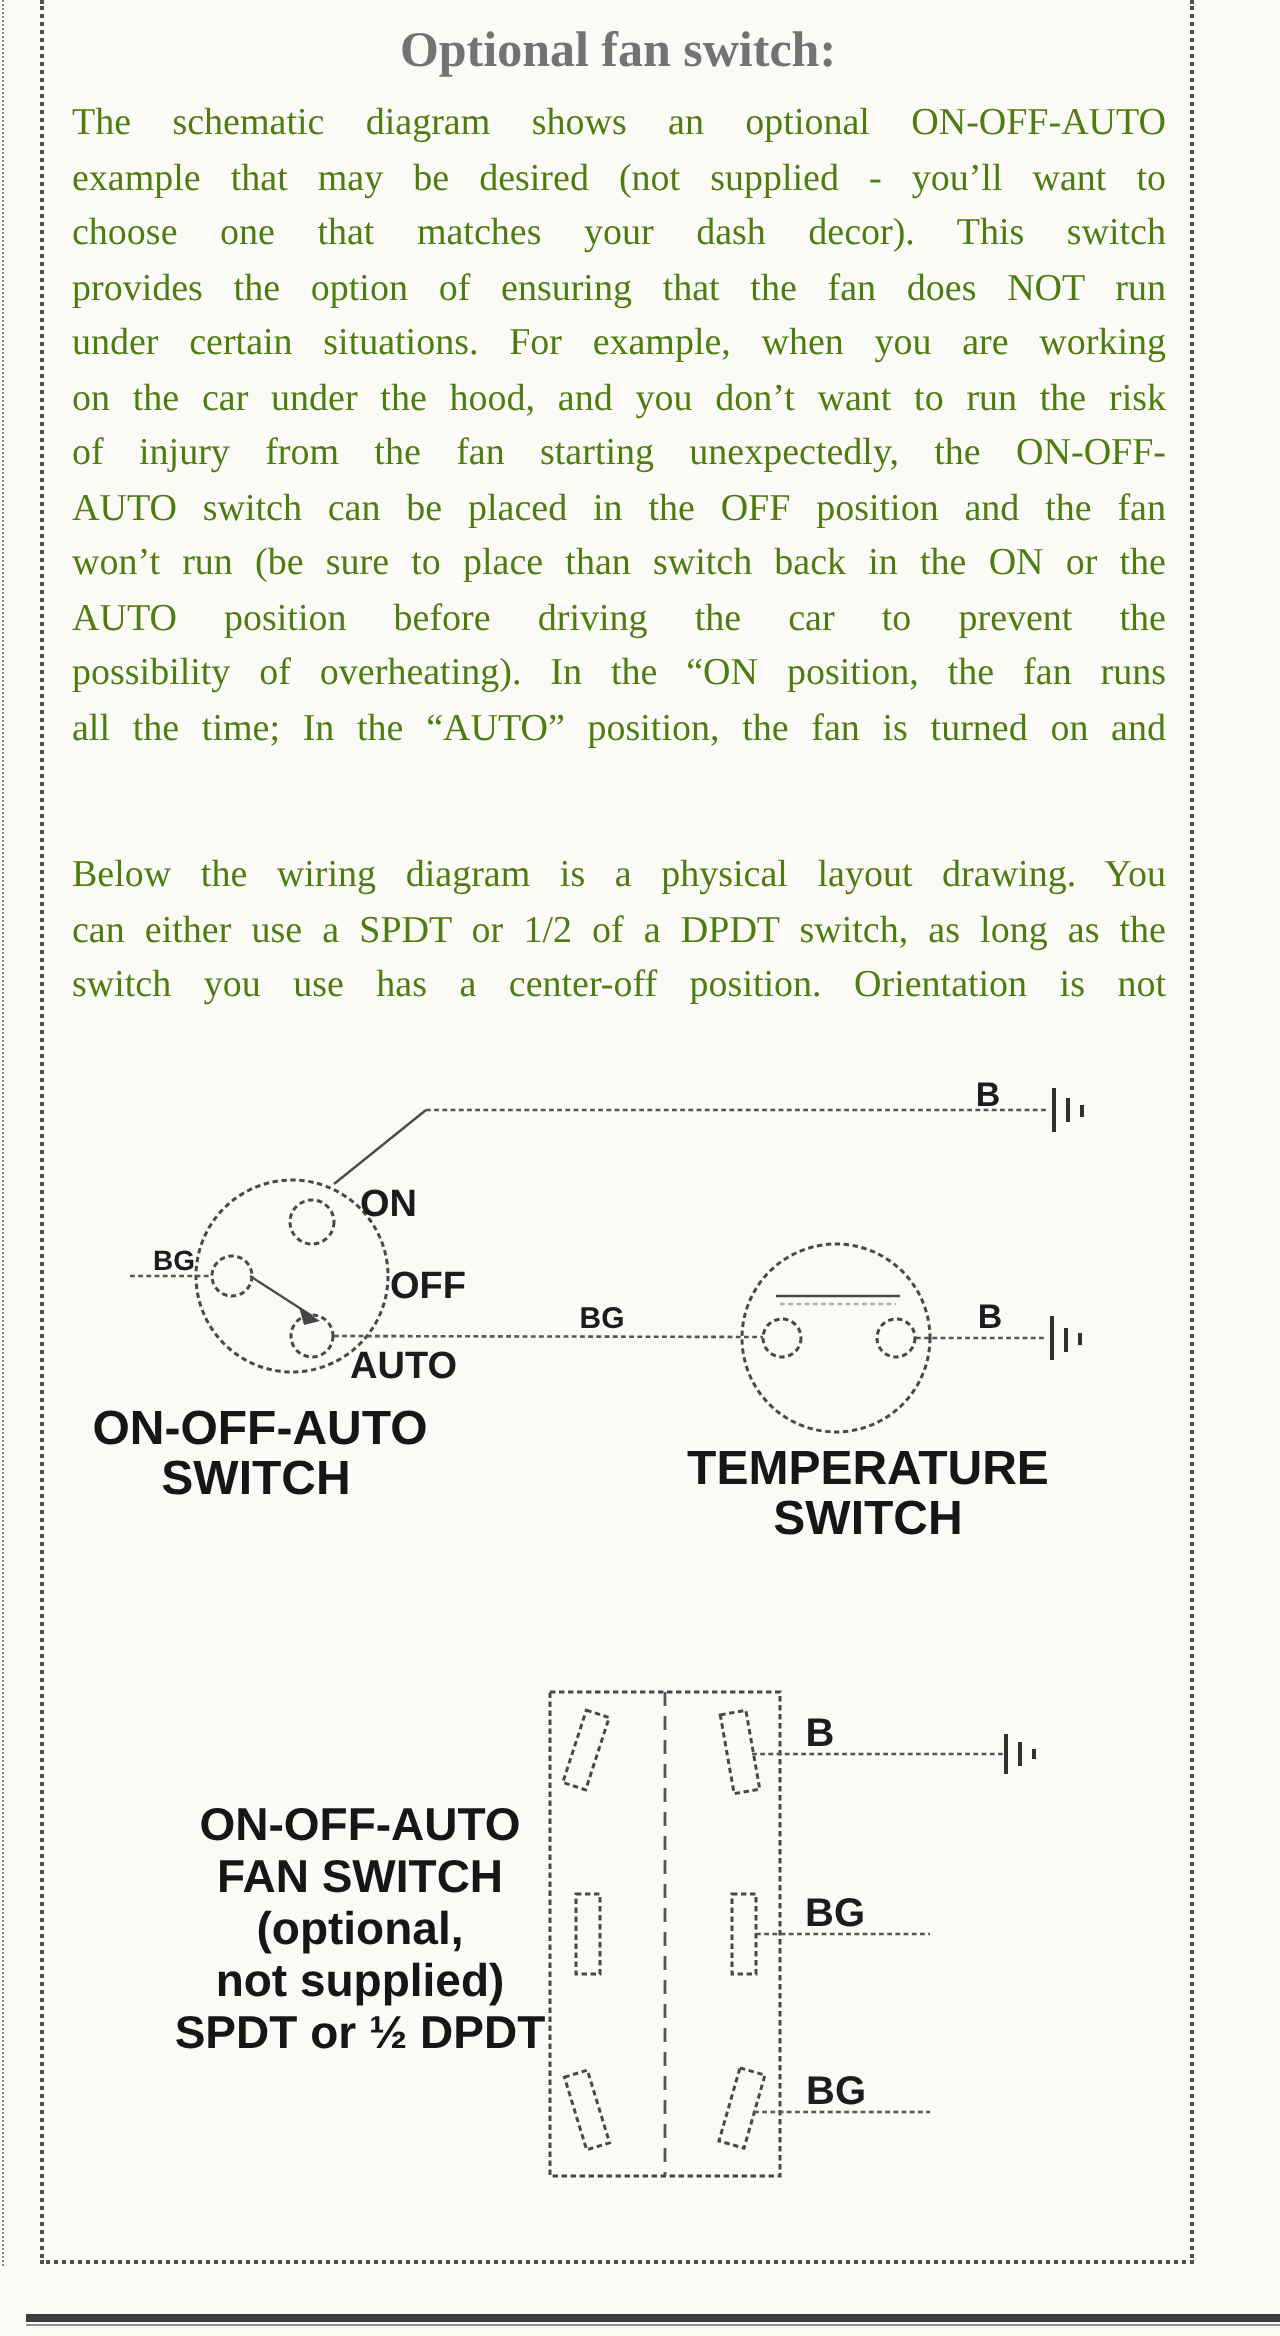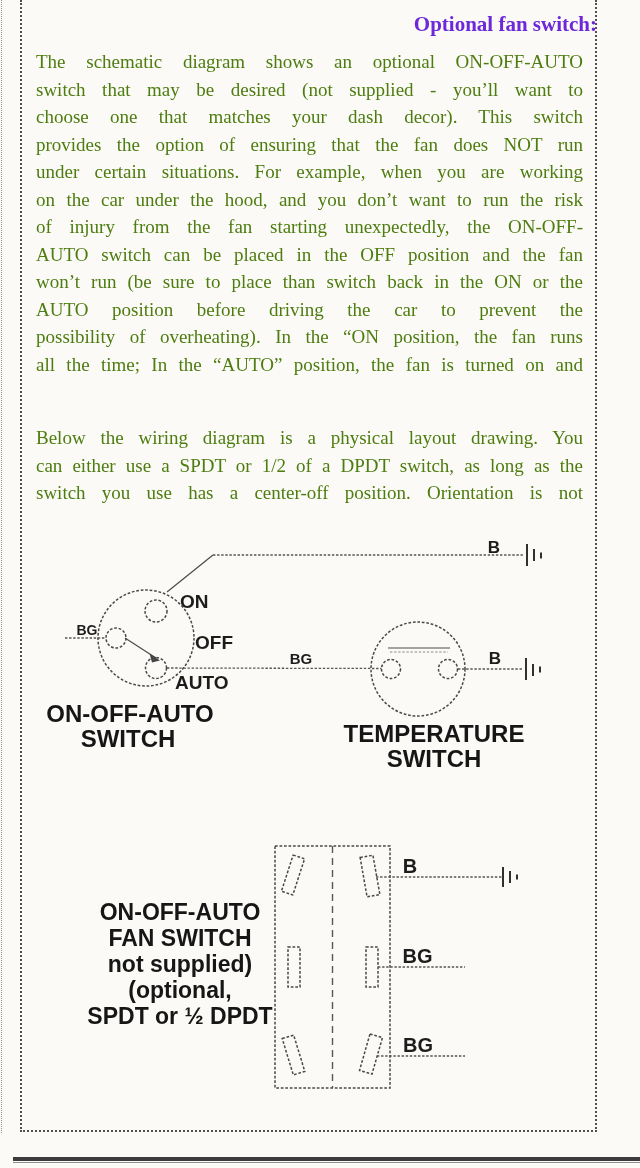--- a/index.html
+++ b/index.html
@@ -7,21 +7,21 @@
     position:relative; width:640px; height:1168px;
     background:#fbfaf7; overflow:hidden;
     font-family:"Liberation Serif", serif; color:#1f1f1f;
   }
   .edge-artifact { position:absolute; left:1px; top:0; height:1133px; width:0; border-left:1px dotted #8d8d8d; }
   .box-left  { position:absolute; left:20px; top:0; height:1132px; width:0; border-left:2px dotted #4f4f4f; }
   .box-right { position:absolute; left:595px; top:0; height:1132px; width:0; border-left:2px dotted #4f4f4f; }
   .box-bottom{ position:absolute; left:20px; top:1130px; width:577px; height:0; border-top:2px dotted #4f4f4f; }
   .title {
     position:absolute; left:21px; top:12px; width:576px; margin:0;
-    text-align:right; font-size:21px; font-weight:bold; color:#6d28d9;
+    text-align:center; font-size:25px; font-weight:bold; color:#737373;
   }
   .para { position:absolute; left:36px; width:547px; font-size:19px; line-height:27.5px; color:#4d7c0f; }
   .p1 { top:48px; }
   .p2 { top:424px; }
   .p-line { text-align:justify; text-align-last:justify; height:27.5px; overflow:visible; }
   .p-line.last { text-align-last:left; }
   svg { position:absolute; overflow:visible; }
   .svg1 { left:20px; top:535px; width:577px; height:245px; }
   .svg2 { left:20px; top:840px; width:577px; height:250px; }
   .wire   { stroke:#555; stroke-width:1.3; fill:none; stroke-dasharray:2.4 1.7; }
@@ -46,21 +46,21 @@
 <div class="page">
   <div class="edge-artifact"></div>
   <div class="box-left"></div>
   <div class="box-right"></div>
   <div class="box-bottom"></div>
 
   <h1 class="title">Optional fan switch:</h1>
 
   <div class="para p1">
     <div class="p-line">The schematic diagram shows an optional ON-OFF-AUTO</div>
-    <div class="p-line">switch that may be desired (not supplied - you’ll want to</div>
+    <div class="p-line">example that may be desired (not supplied - you’ll want to</div>
     <div class="p-line">choose one that matches your dash decor). This switch</div>
     <div class="p-line">provides the option of ensuring that the fan does NOT run</div>
     <div class="p-line">under certain situations. For example, when you are working</div>
     <div class="p-line">on the car under the hood, and you don’t want to run the risk</div>
     <div class="p-line">of injury from the fan starting unexpectedly, the ON-OFF-</div>
     <div class="p-line">AUTO switch can be placed in the OFF position and the fan</div>
     <div class="p-line">won’t run (be sure to place than switch back in the ON or the</div>
     <div class="p-line">AUTO position before driving the car to prevent the</div>
     <div class="p-line">possibility of overheating). In the “ON position, the fan runs</div>
     <div class="p-line">all the time; In the “AUTO” position, the fan is turned on and</div>
@@ -144,20 +144,20 @@
       <line x1="497" y1="34.5" x2="497" y2="39.5"></line>
     </g>
     <text class="lbl lbl20" x="390" y="33" text-anchor="middle">B</text>
     <text class="lbl lbl20" x="397.5" y="123" text-anchor="middle">BG</text>
     <text class="lbl lbl20" x="398" y="212" text-anchor="middle">BG</text>
   </svg>
 
   <div class="caption-block">
     <div>ON-OFF-AUTO</div>
     <div>FAN SWITCH</div>
+    <div>(optional,</div>
     <div>not supplied)</div>
-    <div>(optional,</div>
     <div>SPDT or ½ DPDT</div>
   </div>
 
   <div class="footer-rule"></div>
   <div class="footer-rule2"></div>
 </div>
 
 </body></html>

